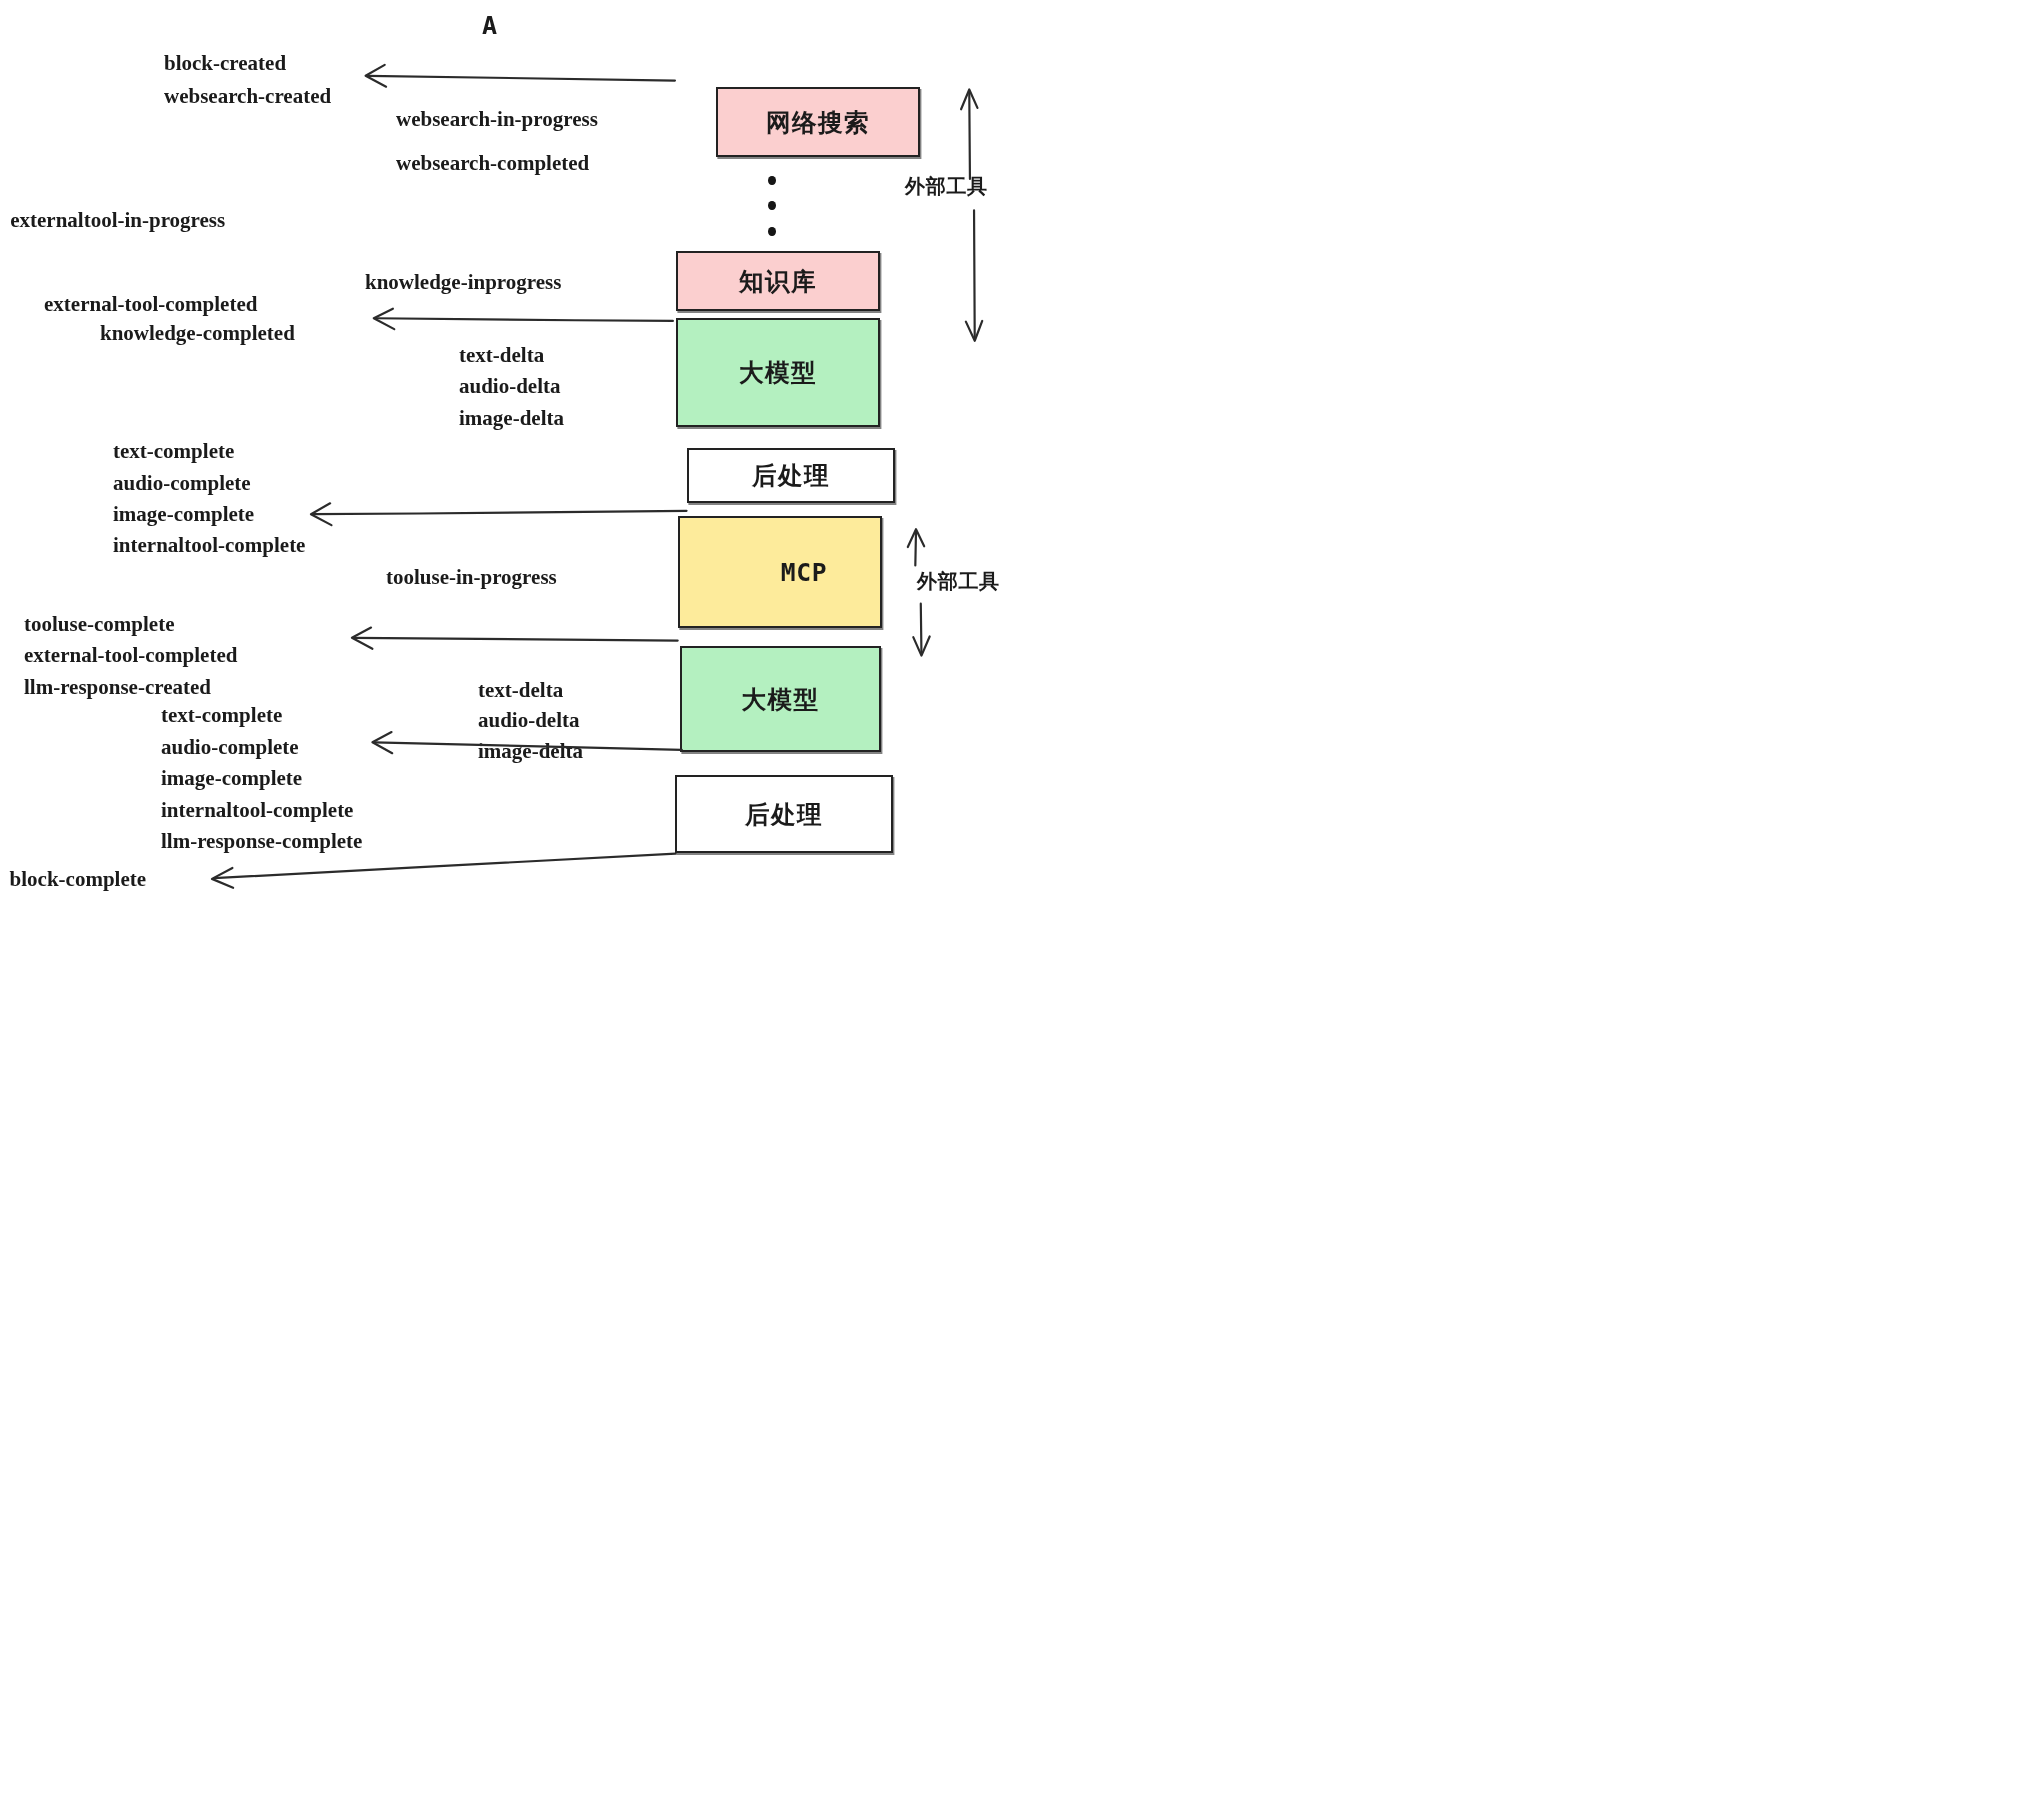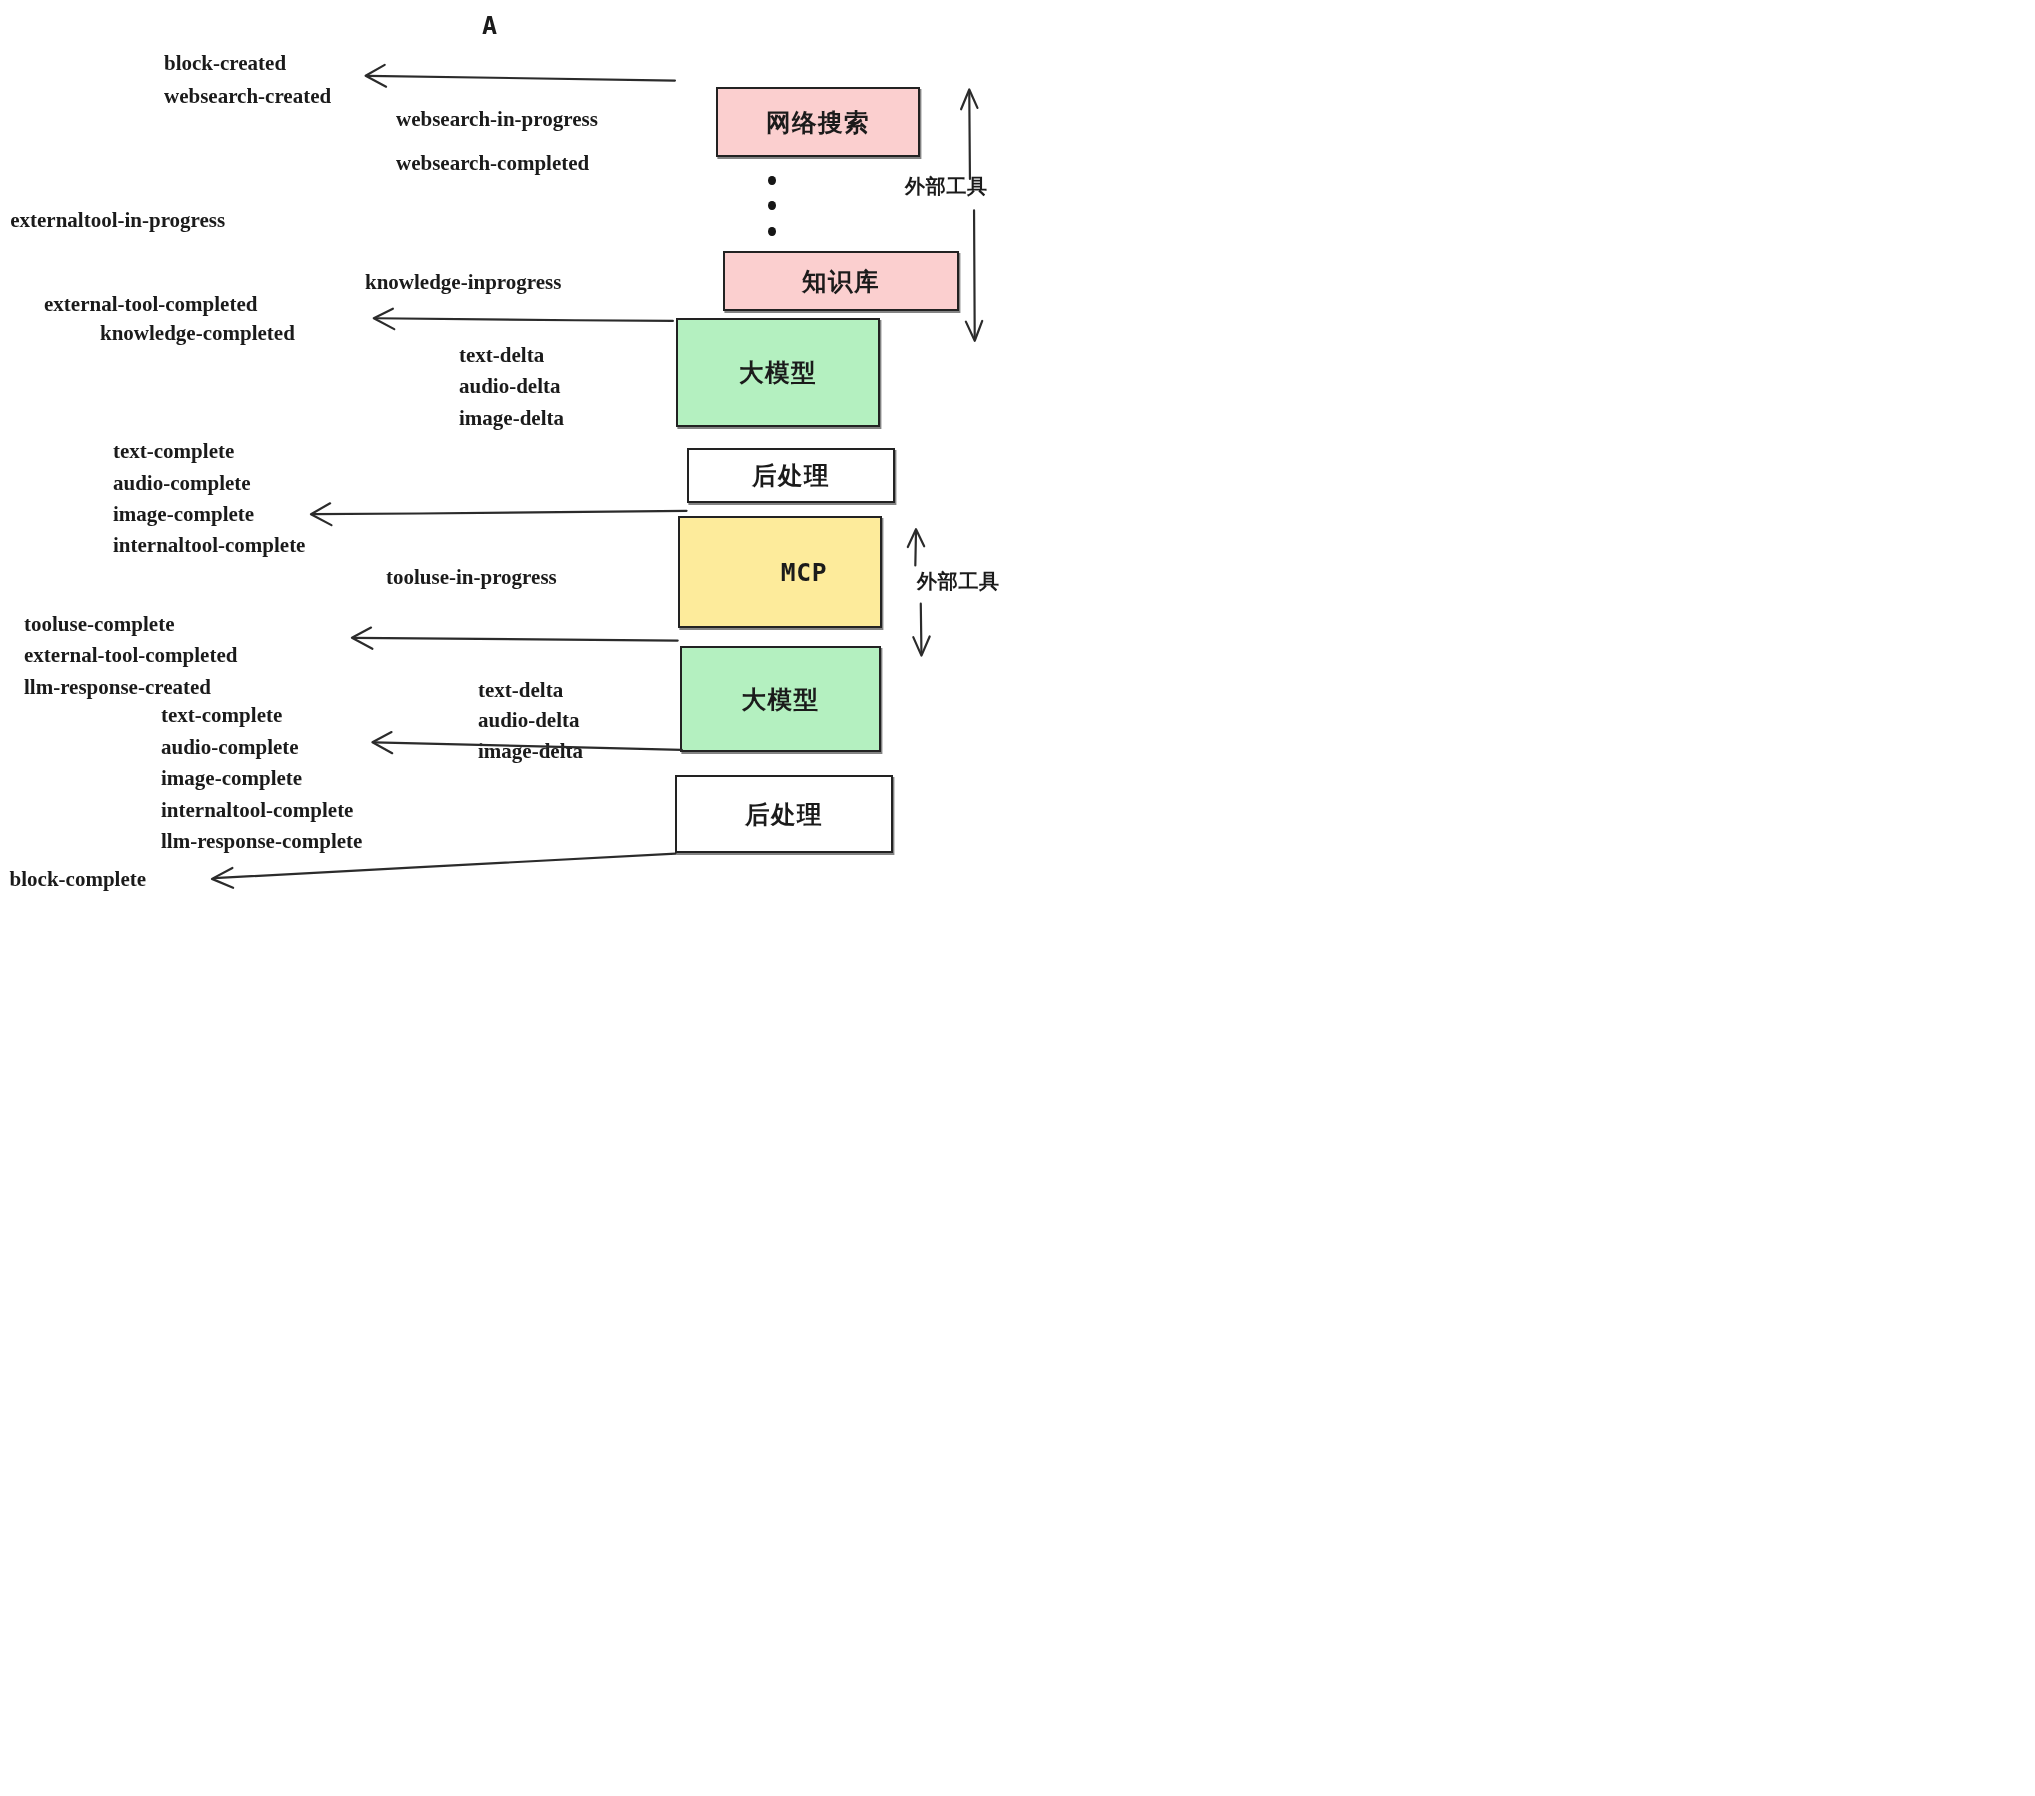--- a/index.html
+++ b/index.html
@@ -82,21 +82,21 @@
   <div class="evt" style="left:161px;top:703px">text-complete</div>
   <div class="evt" style="left:161px;top:735px">audio-complete</div>
   <div class="evt" style="left:161px;top:766px">image-complete</div>
   <div class="evt" style="left:161px;top:798px">internaltool-complete</div>
   <div class="evt" style="left:161px;top:829px">llm-response-complete</div>
   <div class="evt" style="left:9.6px;top:867px">block-complete</div>
 
   <div class="node" style="left: 676px; top: 87px; width: 204px; height: 70px; background-color: rgb(251, 207, 207); margin-left: 40px;">
     <span class="zh">网络搜索</span>
   </div>
-  <div class="node" style="left: 676px; top: 251px; width: 236px; height: 60px; background-color: rgb(251, 207, 207); margin-left: 47px;">
+  <div class="node" style="left: 676px; top: 251px; width: 204px; height: 60px; background-color: rgb(251, 207, 207);">
     <span class="zh">知识库</span>
   </div>
   <div class="node" style="left: 676px; top: 318px; width: 204px; height: 109px; background-color: rgb(180, 240, 192);">
     <span class="zh">大模型</span>
   </div>
   <div class="node" style="left: 687px; top: 448px; width: 208px; height: 55px; background-color: rgb(255, 255, 255);">
     <span class="zh">后处理</span>
   </div>
   <div class="node" style="left: 678px; top: 516px; width: 204px; height: 112px; background-color: rgb(253, 235, 155); padding-left: 48px;">
     <span class="mono">MCP</span>

